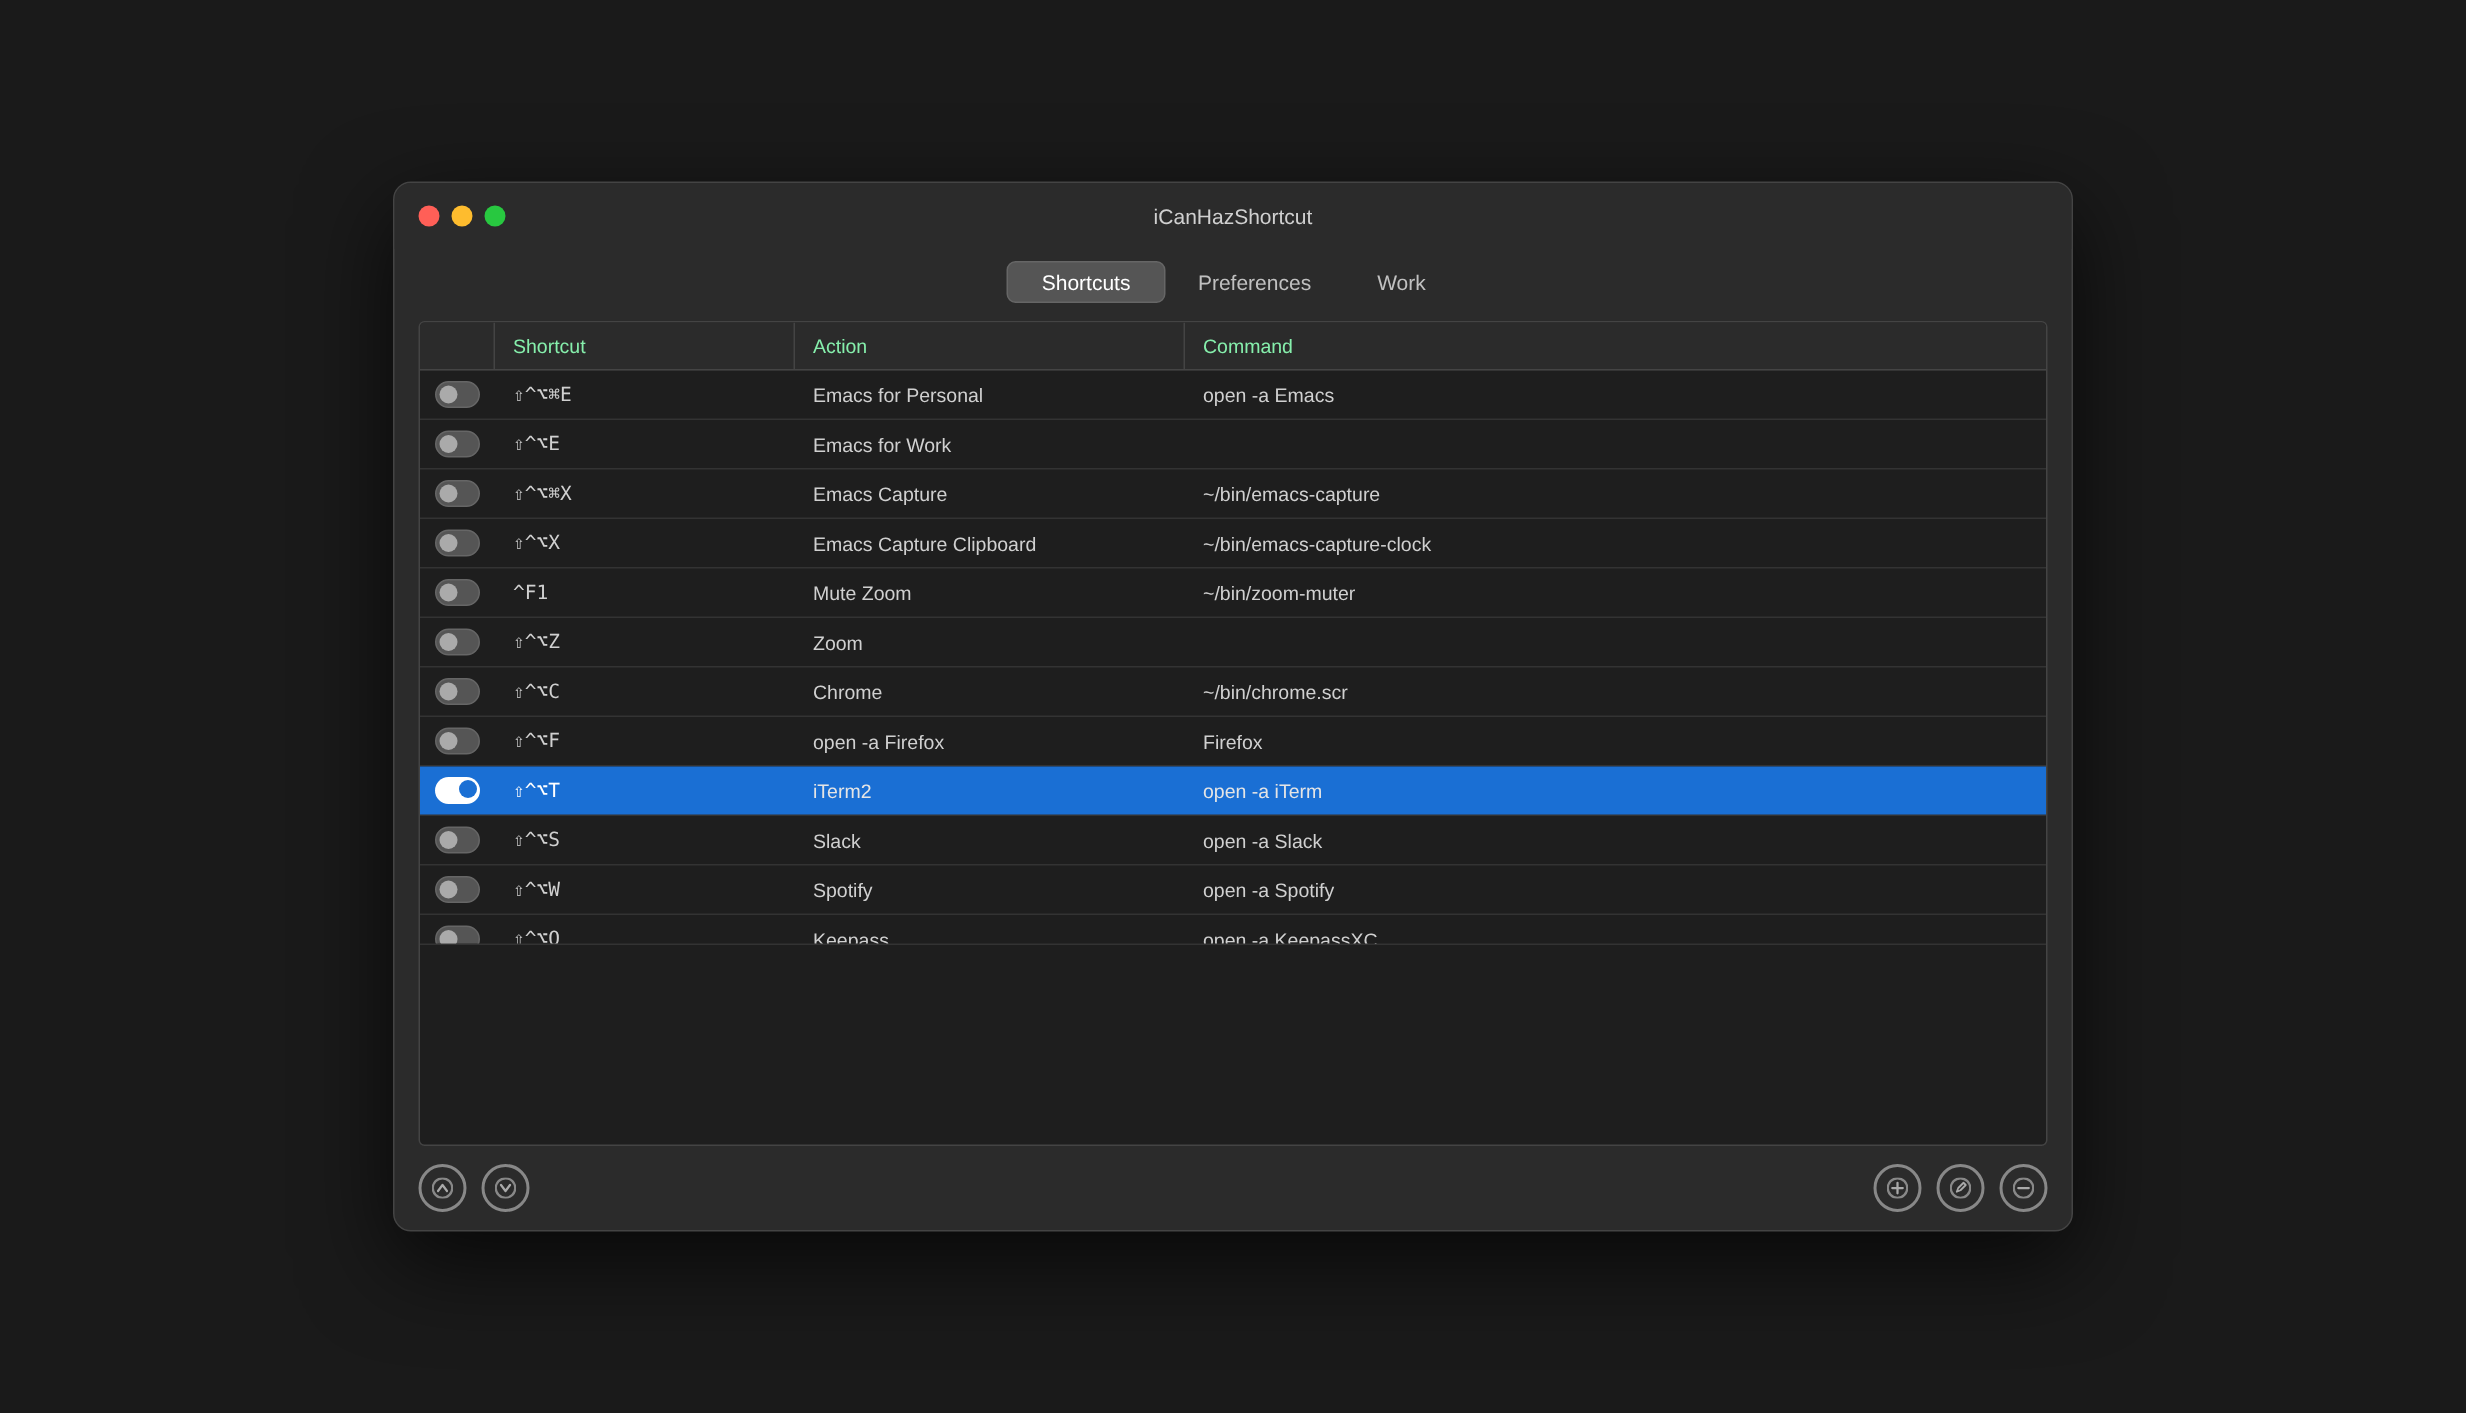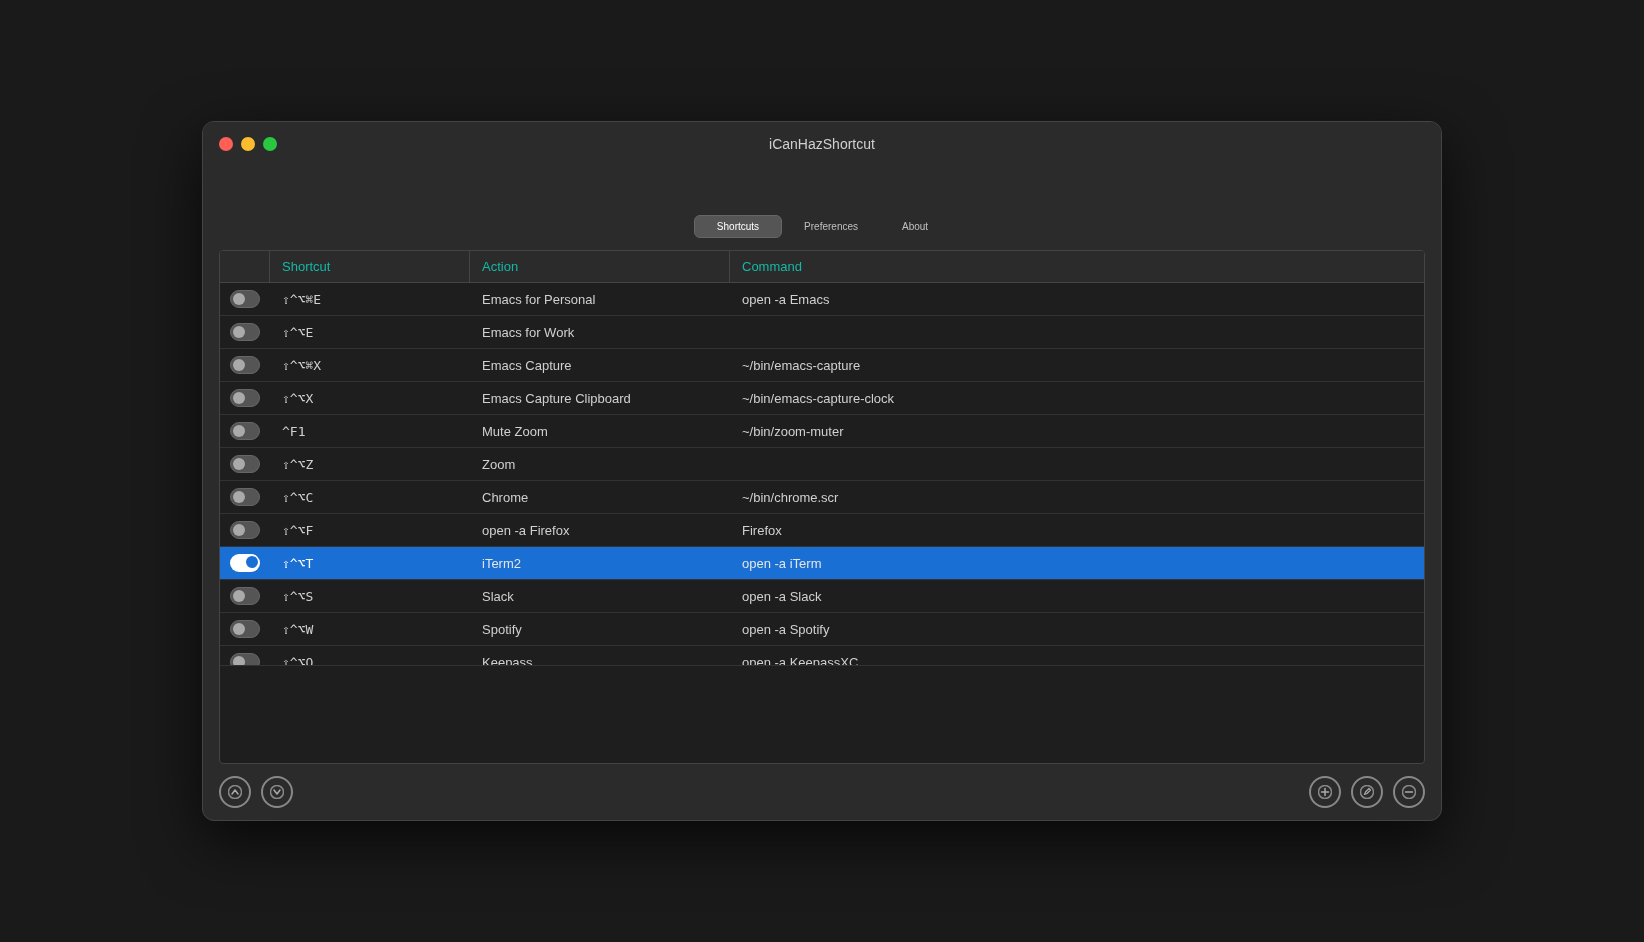--- a/index.html
+++ b/index.html
@@ -9,21 +9,21 @@
       display: flex;
       align-items: center;
       justify-content: center;
       min-height: 100vh;
       font-family: -apple-system, BlinkMacSystemFont, "SF Pro Text", "Helvetica Neue", Arial, sans-serif;
     }
 
     .window {
       background: #2b2b2b;
       border-radius: 12px;
-      width: 1240px;
+      width: 1120px;
       min-height: 700px;
       border: 1px solid #444;
       box-shadow: 0 20px 60px rgba(0,0,0,0.7);
       display: flex;
       flex-direction: column;
       overflow: hidden;
     }
 
     .title-bar {
       display: flex;
@@ -61,27 +61,26 @@
     .tab-bar {
       display: flex;
       justify-content: center;
       gap: 0;
       padding: 8px 0 12px;
       flex-shrink: 0;
     }
 
     .tab {
       color: #c0c0c0;
-      font-size: 10px;
+      font-size: 14px;
       padding: 5px 22px;
       cursor: pointer;
       border-radius: 6px;
       border: none;
       background: transparent;
-      margin-top: 41px;
     }
 
     .tab.active {
       background: #555;
       color: #ffffff;
       border: 1px solid #666;
     }
 
     .content-area {
       flex: 1;
@@ -96,21 +95,21 @@
 
     .table-header {
       display: grid;
       grid-template-columns: 50px 200px 260px 1fr;
       background: #2b2b2b;
       border-bottom: 1px solid #444;
       flex-shrink: 0;
     }
 
     .th {
-      color: #14b8a6;
+      color: #86efac;
       font-size: 13px;
       font-weight: 500;
       padding: 8px 12px;
       border-right: 1px solid #444;
     }
 
     .th:first-child { border-right: 1px solid #444; }
     .th:last-child { border-right: none; }
 
     .table-body {
@@ -236,21 +235,21 @@
       <div class="traffic-light close"></div>
       <div class="traffic-light minimize"></div>
       <div class="traffic-light maximize"></div>
     </div>
     <span class="window-title">iCanHazShortcut</span>
   </div>
 
   <div class="tab-bar">
     <button class="tab active">Shortcuts</button>
     <button class="tab">Preferences</button>
-    <button class="tab">About</button>
+    <button class="tab">Work</button>
   </div>
 
   <div class="content-area">
 
     <div class="table-header">
       <div class="th"></div>
       <div class="th">Shortcut</div>
       <div class="th">Action</div>
       <div class="th">Command</div>
     </div>

